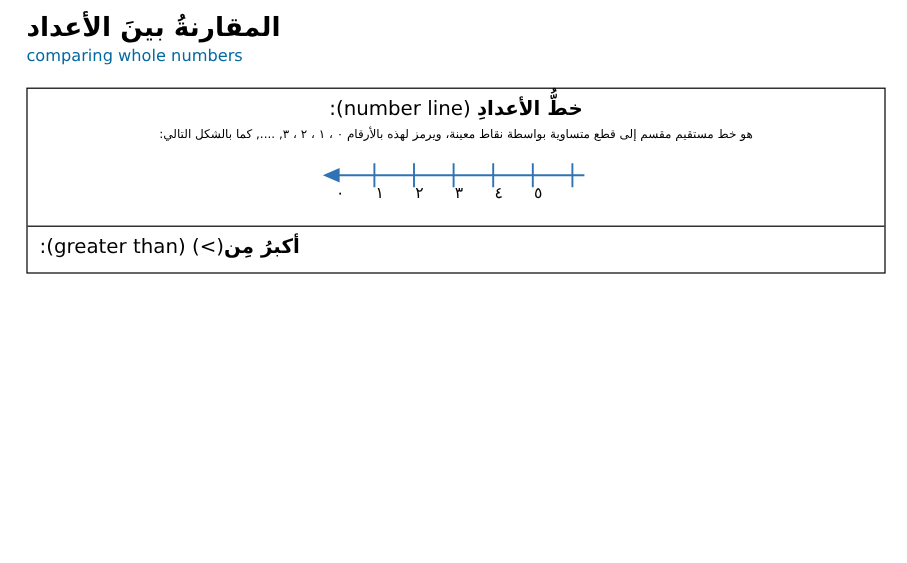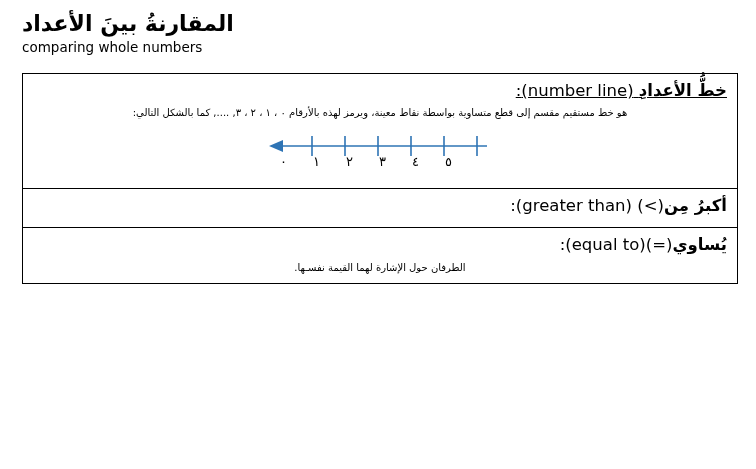--- a/index.html
+++ b/index.html
@@ -32,21 +32,21 @@
     font-size: 22px;
     font-weight: bold;
     color: #000;
     text-align: left;
     line-height: 1.25;
     letter-spacing: 0;
   }
   .header-sub {
     font-size: 13.5px;
     font-weight: normal;
-    color: #000000;
+    color: #0369a1;
     text-align: left;
     direction: ltr;
     margin-top: 1px;
   }
 
   
   .table-wrap {
     margin: 18px 18px 0 18px;
     border: 1.5px solid #000;
     box-sizing: border-box;
@@ -54,29 +54,28 @@
   .row {
     border-bottom: 1.5px solid #000;
     padding: 5px 10px 7px 10px;
     box-sizing: border-box;
   }
   .row:last-child {
     border-bottom: none;
   }
 
   .term-line {
-    text-align: right;
+    text-align: left;
     font-size: 16.5px;
     line-height: 1.45;
     direction: rtl;
     margin-bottom: 2px;
   }
   .row-numberline .term-line {
-    text-align: right;
-    text-decoration: underline;
+    text-align: center;
   }
   .term-ar {
     font-weight: bold;
   }
   .term-en {
     font-weight: normal;
     direction: ltr;
     unicode-bidi: embed;
   }
 
@@ -157,21 +156,15 @@
       </div>
     </div>
 
     <div class="row">
       <div class="term-line">
         <span class="term-ar">أكبرُ مِن</span><span class="term-en">(greater than)</span><span> </span><span class="term-en">(&lt;)</span><span>:</span>
       </div>
     </div>
 
 
-    <div class="row">
-      <div class="term-line">
-        <span class="term-ar">يُساوي</span><span class="term-en">(equal to)</span><span class="term-en">(=)</span><span>:</span>
-      </div>
-      <div class="body-text">الطرفان حول الإشارة لهما القيمة نفسـها.</div>
-    </div>
 
   </div>
 </div>
 
 </body></html>

